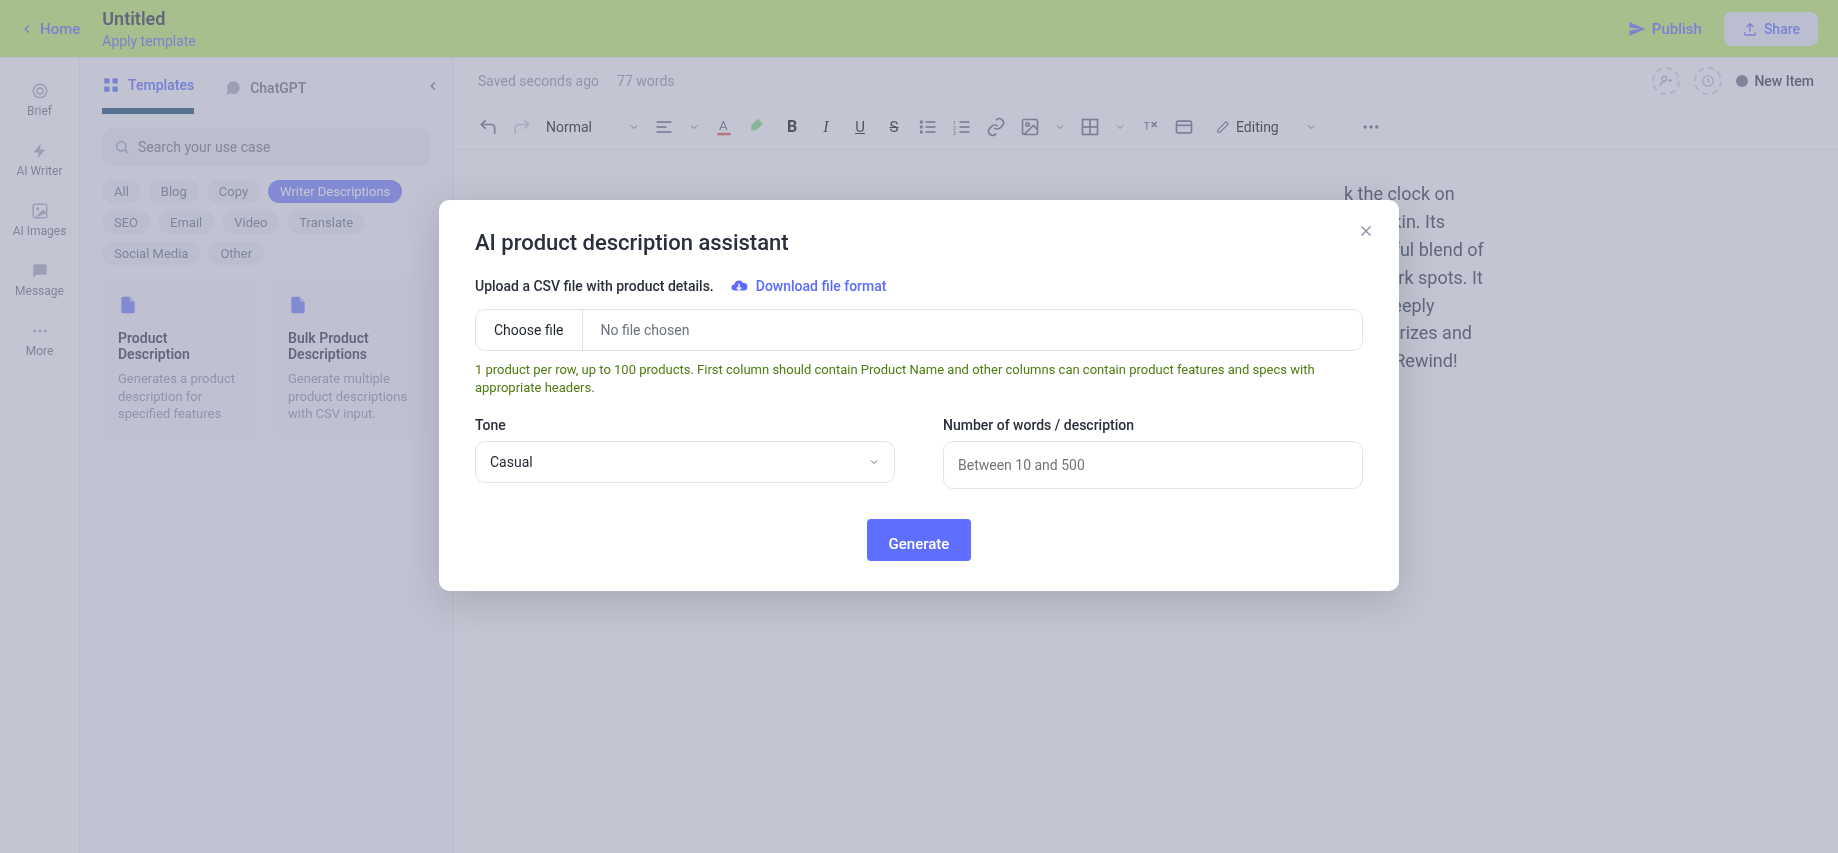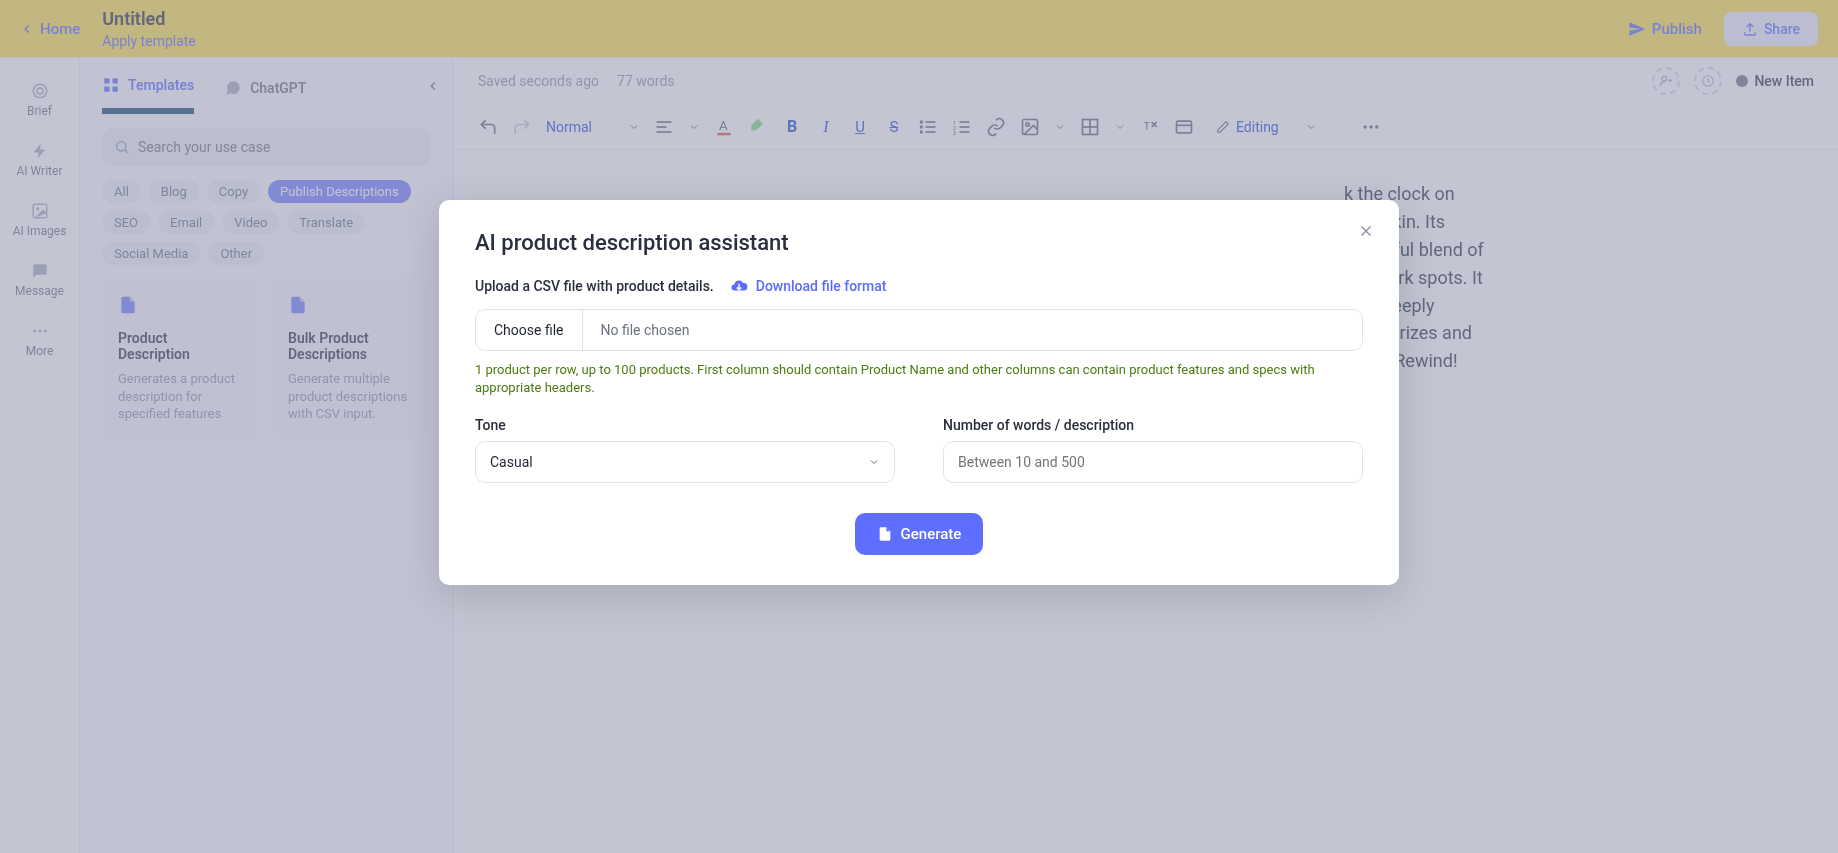--- a/index.html
+++ b/index.html
@@ -1,19 +1,19 @@
 <!DOCTYPE html>
 <html><head>
   <meta charset="utf-8">
   <style>
     * { box-sizing: border-box; margin: 0; padding: 0; font-family: -apple-system, BlinkMacSystemFont, "Segoe UI", Roboto, Helvetica, Arial, sans-serif; }
     body { background: #f2f4fa; color: #1f2430; width: 1838px; height: 853px; overflow: hidden; font-size: 14px; position: relative; }
     
     
-    .topbar { height: 58px; display: flex; align-items: center; padding: 0 20px; background: #fde047; border-bottom: 1px solid #ebeef5; }
+    .topbar { height: 58px; display: flex; align-items: center; padding: 0 20px; background: #bef264; border-bottom: 1px solid #ebeef5; }
     .home-link { display: flex; align-items: center; gap: 6px; color: #5b6bff; font-weight: 500; font-size: 15px; cursor: pointer; }
     .title-block { margin-left: 22px; }
     .doc-title { font-size: 18px; font-weight: 600; color: #2a2f3d; }
     .apply-template { color: #5b6bff; font-size: 14px; cursor: pointer; margin-top: 4px; }
     .topbar-spacer { flex: 1; }
     .publish-btn { display: flex; align-items: center; gap: 6px; color: #5b6bff; font-weight: 500; font-size: 15px; cursor: pointer; margin-right: 22px; }
     .share-btn  { display: flex; align-items: center; gap: 6px; background: #eef0fa; color: #5b6bff; font-weight: 500; padding: 9px 18px; border-radius: 8px; cursor: pointer; }
     
     
     .leftrail { position: absolute; top: 58px; left: 0; bottom: 0; width: 80px; background: #fff; border-right: 1px solid #ebeef5; display: flex; flex-direction: column; align-items: center; padding-top: 12px; }
@@ -41,21 +41,21 @@
     .collapse-toggle { position:absolute; top:18px; right:10px; width:20px; height:20px; display:flex; align-items:center; justify-content:center; color:#6b7280; cursor:pointer; }
     
     
     .main { position:absolute; top:58px; left:454px; right:0; bottom:0; background:#fff; }
     .status-row { height:46px; display:flex; align-items:center; padding: 0 24px; gap:18px; color:#8e94a8; }
     .status-row .right { margin-left:auto; display:flex; align-items:center; gap:14px; }
     .avatar-circ { width:28px; height:28px; border:2px dashed #d5d8e6; border-radius:50%; display:flex; align-items:center; justify-content:center; }
     .avatar-circ svg { width:14px; height:14px; }
     .new-item-dot { width:12px; height:12px; background:#6b7280; border-radius:50%; margin-right:6px; }
     .new-item { display:flex; align-items:center; color:#2a2f3d; font-weight:500; }
-    .toolbar { height:46px; display:flex; align-items:center; gap:14px; padding: 0 24px; border-bottom:1px solid #ebeef5; color:#1d4ed8; }
+    .toolbar { height:46px; display:flex; align-items:center; gap:14px; padding: 0 24px; border-bottom:1px solid #ebeef5; color:#000000; }
     .tb-btn { width:20px; height:20px; display:flex; align-items:center; justify-content:center; cursor:pointer; }
     .tb-select { display:flex; align-items:center; gap:6px; cursor:pointer; font-size:14px; }
     .editing-badge { display:flex; align-items:center; gap:6px; padding:4px 30px 4px 8px; border-radius:6px; cursor:pointer; }
     .editor-body { padding: 30px 70px; font-size:18px; line-height:1.55; color:#2a2f3d; max-width:1100px; }
     
     
     .overlay { position:absolute; inset:0; background:rgba(145,150,175,0.55); display:flex; align-items:flex-start; justify-content:center; padding-top: 200px; }
     .modal { width: 960px; background:#fff; border-radius:10px; padding: 30px 36px 30px 36px; box-shadow: 0 10px 40px rgba(0,0,0,0.15); position:relative; }
     .modal-title { font-size:22px; font-weight:500; color:#2a2f3d; margin-bottom:22px; }
     .modal-close { position:absolute; top:22px; right:24px; cursor:pointer; color:#8e94a8; }
@@ -63,23 +63,23 @@
     .upload-label { font-weight:500; color:#2a2f3d; }
     .download-link { display:flex; align-items:center; gap:8px; color:#5b6bff; font-weight:500; cursor:pointer; }
     .file-row { display:flex; border:1px solid #e0e3ee; border-radius:10px; overflow:hidden; height:42px; }
     .choose-btn { padding: 0 18px; display:flex; align-items:center; border-right:1px solid #e0e3ee; cursor:pointer; }
     .file-status { padding: 0 18px; display:flex; align-items:center; color:#6b7280; }
     .file-hint { color:#4d7c0f; font-size:13px; margin-top:10px; line-height:1.4; }
     .form-row { display:flex; gap:48px; margin-top:20px; }
     .form-col { flex:1; }
     .form-label { font-weight:500; margin-bottom:8px; color:#2a2f3d; }
     .select-box { height:42px; border:1px solid #e0e3ee; border-radius:10px; display:flex; align-items:center; justify-content:space-between; padding:0 14px; cursor:pointer; }
-    .text-input { height:42px; border:1px solid #e0e3ee; border-radius:10px; padding:0 14px; width:100%; outline:none; font-size:14px; }
+    .text-input { height:48px; border:1px solid #e0e3ee; border-radius:10px; padding:0 14px; width:100%; outline:none; font-size:14px; }
     .generate-wrap { display:flex; justify-content:center; margin-top:30px; }
-    .generate-btn { background:#5e6eff; color:#fff; border:none; border-radius:10px; height:42px; padding:8px 22px; font-size:15px; font-weight:500; display:flex; align-items:center; gap:8px; cursor:pointer; }
+    .generate-btn { background:#5e6eff; color:#fff; border:none; border-radius:4px; height:42px; padding:8px 22px; font-size:15px; font-weight:500; display:flex; align-items:center; gap:8px; cursor:pointer;flex-direction:column; }
     
     .chev { width:12px; height:12px; }
   </style>
 </head>
 <body>
 
 <div class="topbar">
   <div class="home-link">
     <svg width="14" height="14" viewBox="0 0 24 24" fill="none" stroke="#5b6bff" stroke-width="2.5">
         <polyline points="15 18 9 12 15 6"></polyline>
@@ -174,21 +174,21 @@
           <circle cx="11" cy="11" r="7"></circle>
           <line x1="21" y1="21" x2="16.65" y2="16.65"></line>
         </svg>
       <input type="text" placeholder="Search your use case" style="">
     </div>
   </div>
   <div class="tags">
     <div class="tag">All</div>
     <div class="tag">Blog</div>
     <div class="tag">Copy</div>
-    <div class="tag active">Publish Descriptions</div>
+    <div class="tag active">Writer Descriptions</div>
     <div class="tag">SEO</div>
     <div class="tag">Email</div>
     <div class="tag">Video</div>
     <div class="tag">Translate</div>
     <div class="tag">Social Media</div>
     <div class="tag">Other</div>
   </div>
   <div class="cards">
     <div class="card">
       <svg class="card-icon" viewBox="0 0 24 24" fill="#6e7cff">

